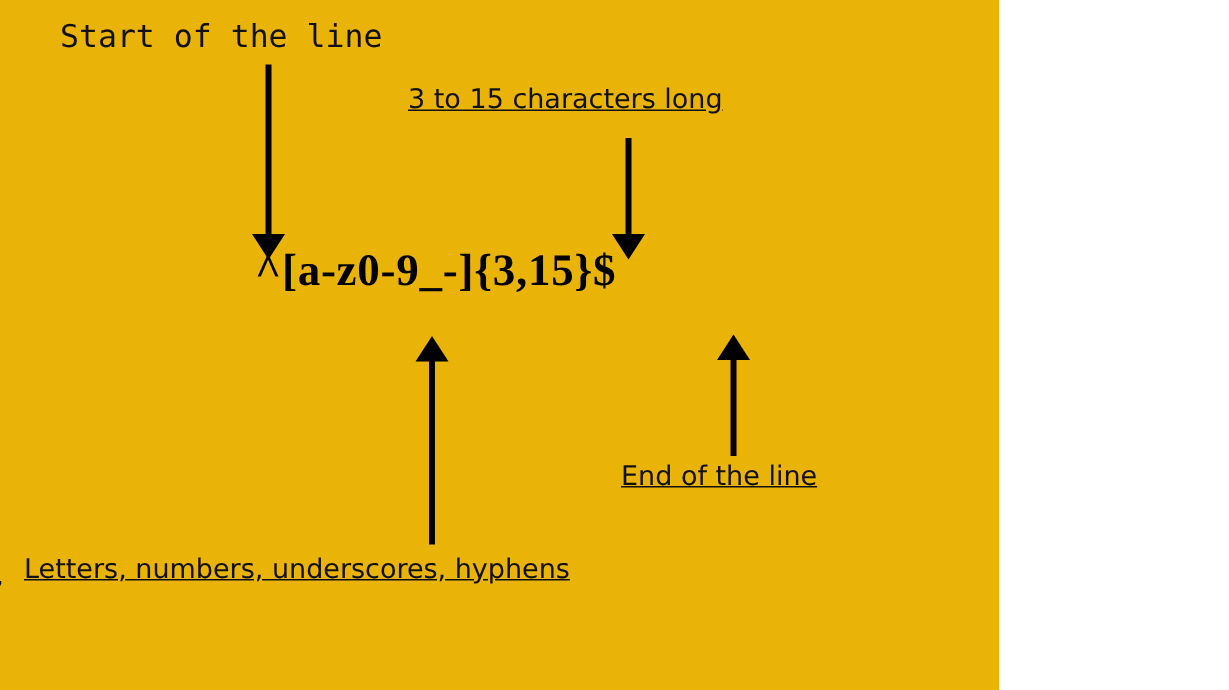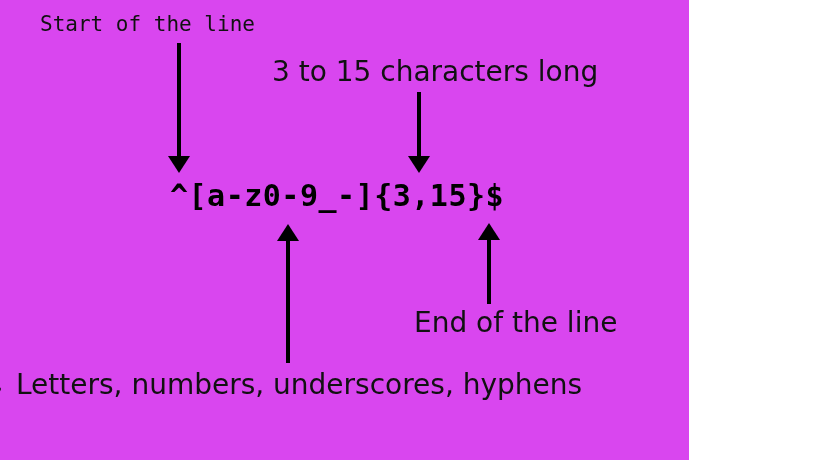--- a/index.html
+++ b/index.html
@@ -4,45 +4,45 @@
 <style>
   html, body {
     margin: 0;
     padding: 0;
     background: #ffffff;
   }
   #canvas {
     position: relative;
     width: 666px;
     height: 460px;
-    background: #d946ef;
+    background: #eab308;
     overflow: hidden;
     font-family: "DejaVu Sans", sans-serif;
     color: #000000;
-    padding-left: 23px;
   }
 
   .label {
     position: absolute;
     white-space: nowrap;
     color: #111111;
     line-height: 1;
   }
 
   
   .label-mono {
     font-family: "DejaVu Sans Mono", monospace;
     font-size: 21px;
     letter-spacing: 0px;
   }
 
   
   .label-sans {
     font-family: "DejaVu Sans", sans-serif;
-    font-size: 28px;
+    font-size: 18px;
+    text-decoration: underline;
   }
 
   
   .pattern {
     position: absolute;
     font-family: "DejaVu Sans Mono", monospace;
     font-weight: bold;
     font-size: 30px;
     letter-spacing: 0.5px;
     color: #000000;
@@ -101,21 +101,21 @@
     <div class="head"></div>
   </div>
 
   <div class="label label-sans" style="left:272px; top:58px;">3 to 15 characters long</div>
 
   <div class="arrow down" style="left:409px; top:92px; width:20px; height:81px;">
     <div class="shaft" style="top:0; height:65px;"></div>
     <div class="head"></div>
   </div>
 
-  <div class="pattern" style="left:170px; top:181px;">^[a-z0-9_-]{3,15}$</div>
+  <div class="pattern" style="left:170px; top:166px;font-family:Liberation Serif, serif;">^[a-z0-9_-]{3,15}$</div>
 
   <div class="arrow up" style="left:278px; top:224px; width:20px; height:139px;">
     <div class="head"></div>
     <div class="shaft" style="top:12px; height:127px;"></div>
   </div>
 
   <div class="arrow up" style="left:479px; top:223px; width:20px; height:81px;">
     <div class="head"></div>
     <div class="shaft" style="top:12px; height:69px;"></div>
   </div>

